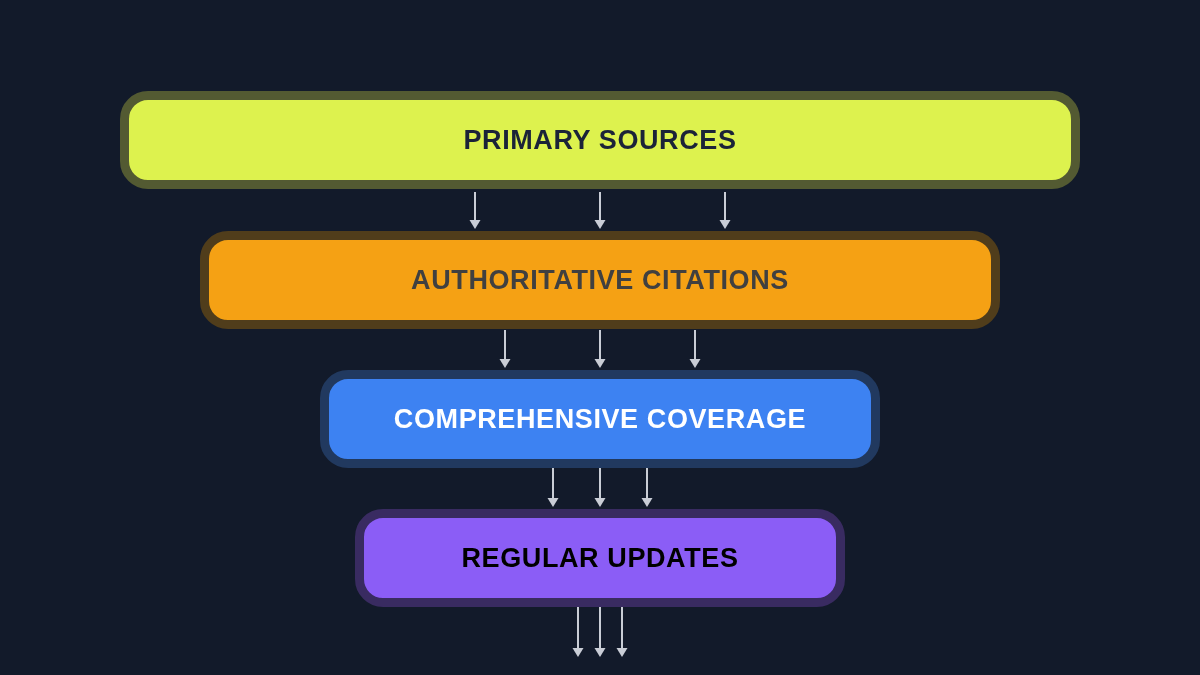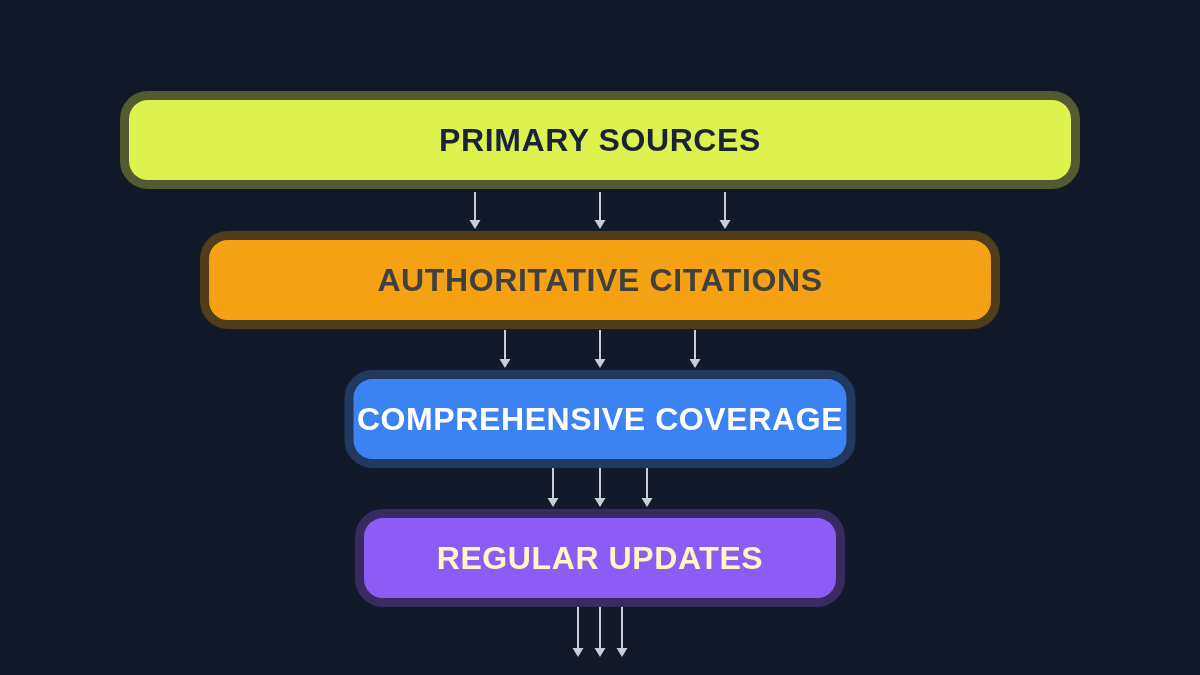--- a/index.html
+++ b/index.html
@@ -18,21 +18,21 @@
     height: 98px;
     box-sizing: border-box;
     border: 9px solid transparent;
     border-radius: 28px;
     display: flex;
     align-items: center;
     justify-content: center;
   }
   .level-label {
     font-weight: bold;
-    font-size: 32px;
+    font-size: 27px;
     letter-spacing: 0.6px;
     white-space: nowrap;
   }
   .arrows-layer {
     position: absolute;
     inset: 0;
     pointer-events: none;
   }
 </style>
 </head>
@@ -68,21 +68,21 @@
     </svg>
 
   <div class="funnel-level" style="width: 960px; top: 91px; background: rgb(221, 242, 78); border-color: rgb(83, 90, 50);">
     <span class="level-label" style="color: rgb(27, 35, 56);">PRIMARY SOURCES</span>
   </div>
 
   <div class="funnel-level" style="width: 800px; top: 231px; background: rgb(245, 161, 20); border-color: rgb(80, 61, 27);">
     <span class="level-label" style="color: #404040;">AUTHORITATIVE CITATIONS</span>
   </div>
 
-  <div class="funnel-level" style="width: 511px; top: 370px; background: rgb(61, 130, 242); border-color: rgb(33, 57, 95);">
+  <div class="funnel-level" style="width: 560px; top: 370px; background: rgb(61, 130, 242); border-color: rgb(33, 57, 95);">
     <span class="level-label" style="color: rgb(255, 255, 255);">COMPREHENSIVE COVERAGE</span>
   </div>
 
   <div class="funnel-level" style="width: 490px; top: 509px; background: rgb(139, 93, 246); border-color: rgb(57, 43, 97);">
-    <span class="level-label" style="color: #fef9c3;">REGULAR UPDATES</span>
+    <span class="level-label" style="color: #000000;">REGULAR UPDATES</span>
   </div>
 
 </div>
 
 </body></html>

